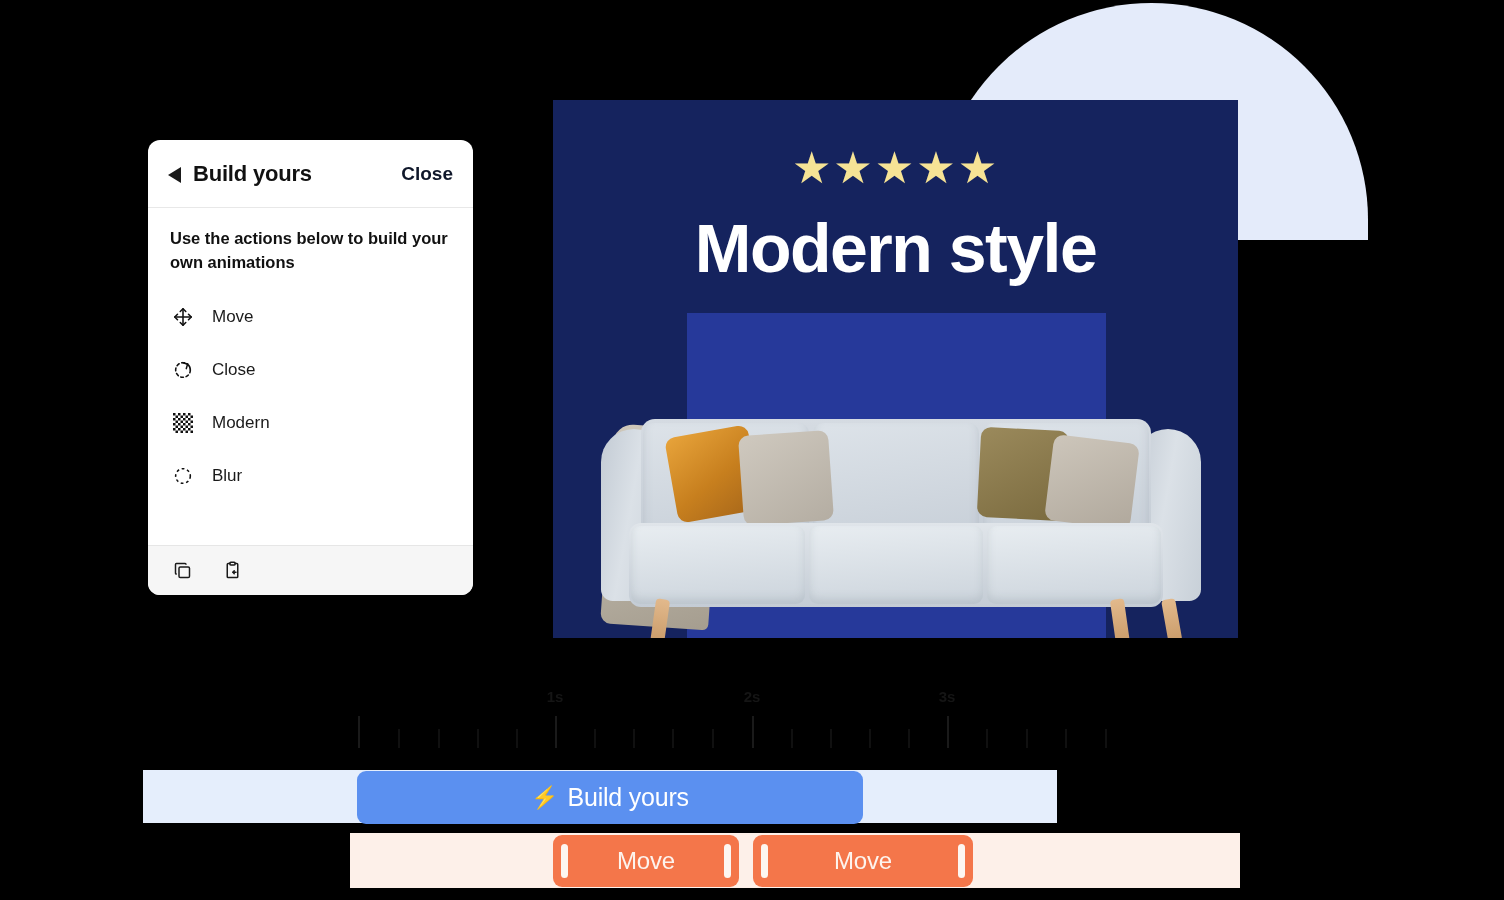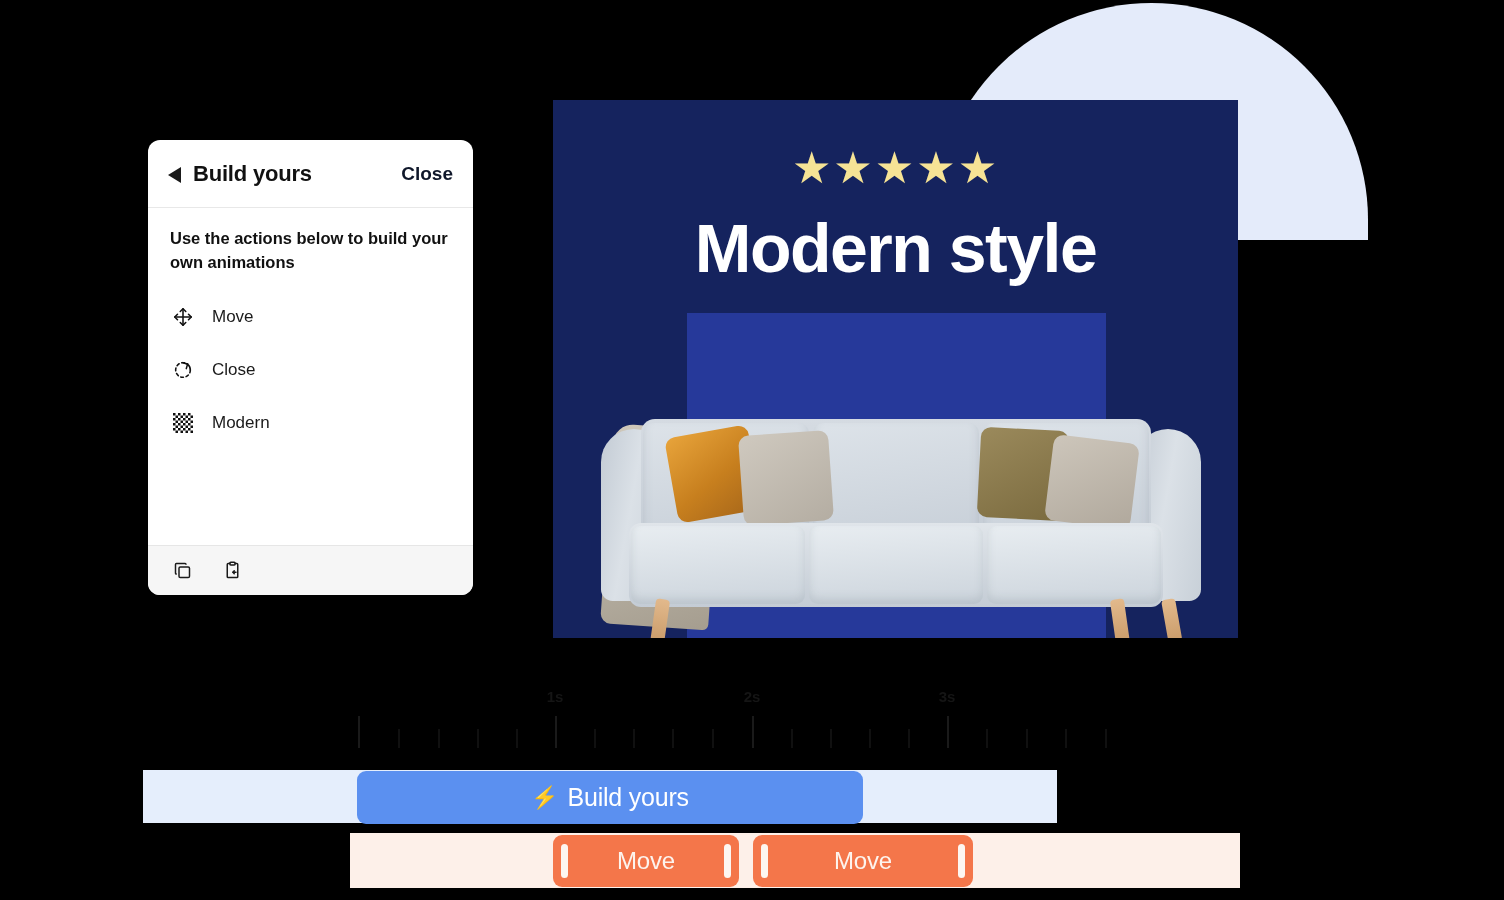--- a/index.html
+++ b/index.html
@@ -464,20 +464,28 @@
             <rect x="2.5" y="17.5" width="2.5" height="2.5"></rect>
               <rect x="7.5" y="17.5" width="2.5" height="2.5"></rect>
             <rect x="12.5" y="17.5" width="2.5" height="2.5"></rect>
               <rect x="17.5" y="17.5" width="2.5" height="2.5"></rect>
           </g>
         </svg>
       </span>
       <span class="action-label">Modern</span>
     </div>
 
+    <div class="action-row">
+      <span class="action-icon">
+        <svg width="22" height="22" viewBox="0 0 24 24" fill="none" stroke="currentColor" stroke-width="1.7">
+          <circle cx="12" cy="12" r="8" stroke-dasharray="3 3"></circle>
+        </svg>
+      </span>
+      <span class="action-label">Blur</span>
+    </div>
 
   </div>
 
   <div id="panel-footer">
     <span class="footer-icon">
       <svg width="21" height="21" viewBox="0 0 24 24" fill="none" stroke="currentColor" stroke-width="1.7" stroke-linejoin="round">
         <rect x="8" y="8" width="12" height="12" rx="1.5"></rect>
         <path d="M16 5.5V5a1 1 0 0 0-1-1H5a1 1 0 0 0-1 1v10a1 1 0 0 0 1 1h.5"></path>
       </svg>
     </span>

